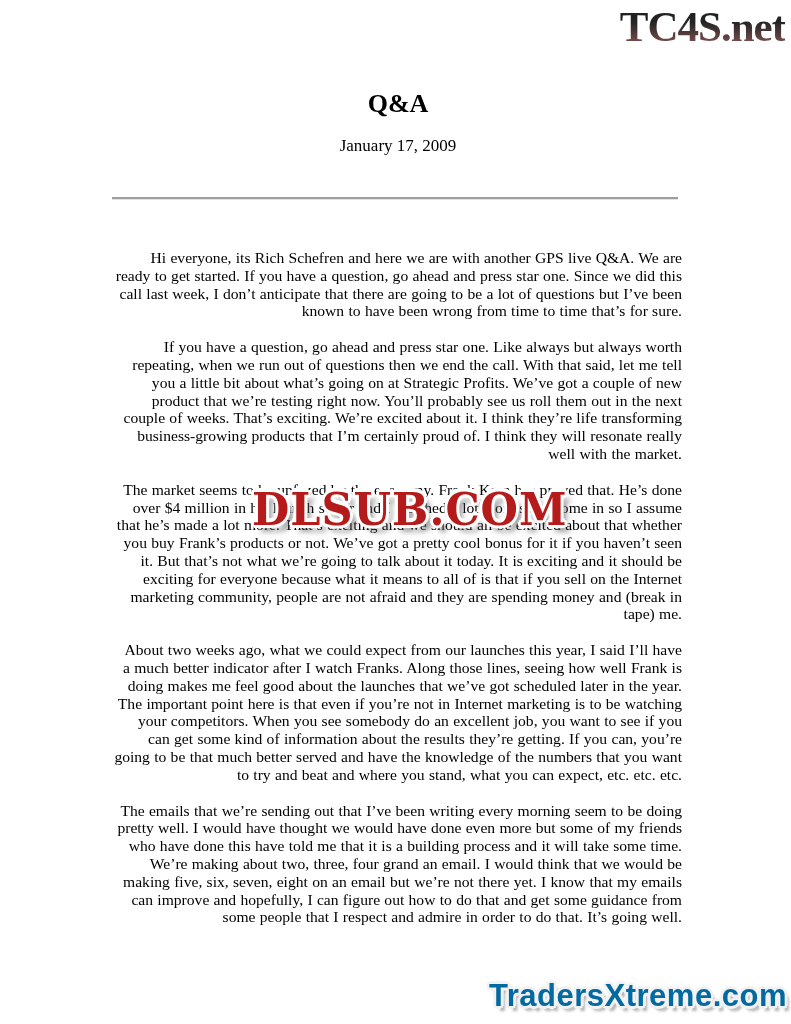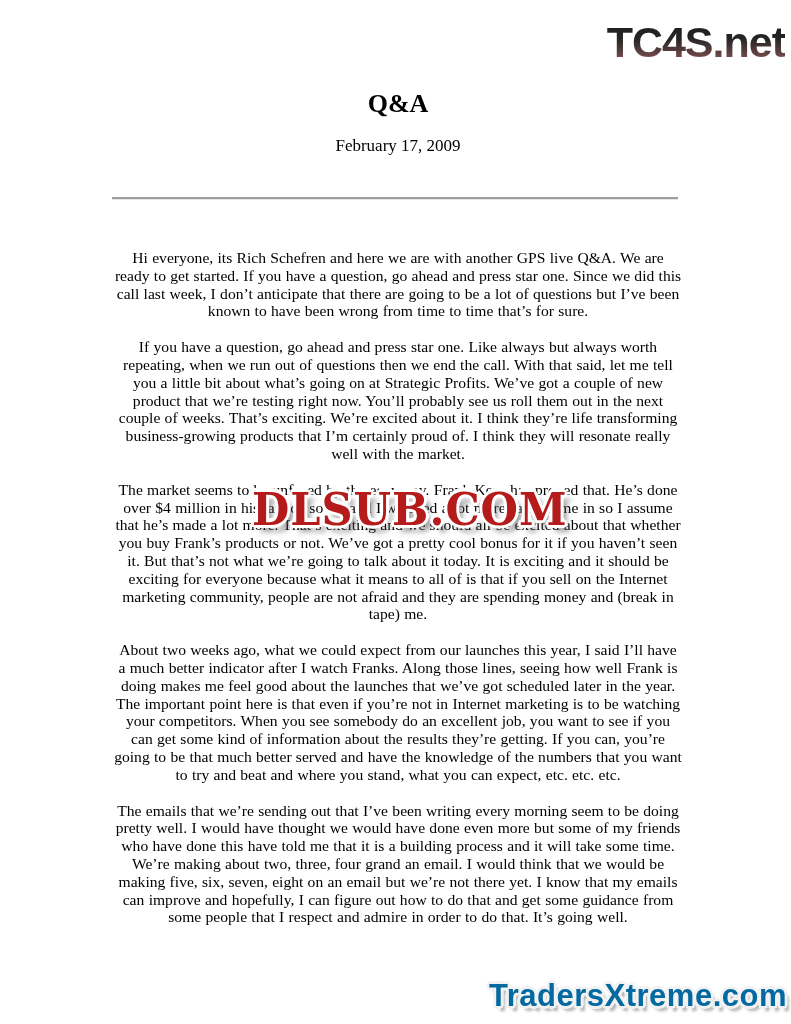--- a/index.html
+++ b/index.html
@@ -9,22 +9,22 @@
     font-family: "Liberation Serif", serif;
     position: relative; overflow: hidden;
   }
   .page {
     position: absolute; inset: 0;
     background: #ffffff;
   }
 
   
   .header-logo {
-    position: absolute; top: 18px; right: 6px;
-    font-family: Liberation Sans, sans-serif;
+    position: absolute; top: 2px; right: 6px;
+    font-family: Liberation Serif, serif;
     font-weight: bold; font-size: 43px; letter-spacing: -1px;
     background: linear-gradient(180deg, #1b1b1b 0%, #252525 42%, #6e4848 78%, #a57e7e 100%);
     -webkit-background-clip: text; background-clip: text;
     color: transparent;
   }
 
   
   .doc {
     position: absolute; left: 114px; top: 85px; width: 568px;
     color: #000000;
@@ -43,21 +43,21 @@
     border: none;
     border-top: 2px solid #9e9e9e;
     border-bottom: 1px solid #e3e3e3;
     margin: 41px 0 0 -2px;
     width: 566px;
   }
   .doc-body { margin-top: 49px; }
   .doc-body p {
     font-size: 15.6px; line-height: 17.8px;
     margin-bottom: 18px;
-    text-align: center;
+    text-align: right;
     word-spacing: 0.4px;
   }
 
   
   .watermark {
     position: absolute; left: 252px; top: 484px;
     font-family: "DejaVu Serif", serif;
     font-weight: bold; font-size: 43px; line-height: 50px;
     letter-spacing: 1px;
     color: #b51b1b;
@@ -90,21 +90,21 @@
 </head>
 <body>
 
 <div class="page">
 
   <div class="header-logo">TC4S.net</div>
 
   <div class="doc">
     <h1 class="doc-title">Q&amp;A</h1>
 
-    <div class="doc-date">February 17, 2009</div>
+    <div class="doc-date">January 17, 2009</div>
 
     <hr class="doc-rule">
 
     <div class="doc-body">
       <p>Hi everyone, its Rich Schefren and here we are with another GPS live Q&amp;A. We are ready to get started. If you have a question, go ahead and press star one. Since we did this call last week, I don’t anticipate that there are going to be a lot of questions but I’ve been known to have been wrong from time to time that’s for sure.</p>
       <p>If you have a question, go ahead and press star one. Like always but always worth repeating, when we run out of questions then we end the call. With that said, let me tell you a little bit about what’s going on at Strategic Profits. We’ve got a couple of new product that we’re testing right now. You’ll probably see us roll them out in the next couple of weeks. That’s exciting. We’re excited about it. I think they’re life transforming business-growing products that I’m certainly proud of. I think they will resonate really well with the market.</p>
       <p>The market seems to be unfazed by the economy. Frank Kern has proved that. He’s done over $4 million in his launch so far and I watched a lot more sales come in so I assume that he’s made a lot more. That’s exciting and we should all be excited about that whether you buy Frank’s products or not. We’ve got a pretty cool bonus for it if you haven’t seen it. But that’s not what we’re going to talk about it today. It is exciting and it should be exciting for everyone because what it means to all of is that if you sell on the Internet marketing community, people are not afraid and they are spending money and (break in tape) me.</p>
       <p>About two weeks ago, what we could expect from our launches this year, I said I’ll have a much better indicator after I watch Franks. Along those lines, seeing how well Frank is doing makes me feel good about the launches that we’ve got scheduled later in the year. The important point here is that even if you’re not in Internet marketing is to be watching your competitors. When you see somebody do an excellent job, you want to see if you can get some kind of information about the results they’re getting. If you can, you’re going to be that much better served and have the knowledge of the numbers that you want to try and beat and where you stand, what you can expect, etc. etc. etc.</p>
       <p>The emails that we’re sending out that I’ve been writing every morning seem to be doing pretty well. I would have thought we would have done even more but some of my friends who have done this have told me that it is a building process and it will take some time. We’re making about two, three, four grand an email. I would think that we would be making five, six, seven, eight on an email but we’re not there yet. I know that my emails can improve and hopefully, I can figure out how to do that and get some guidance from some people that I respect and admire in order to do that. It’s going well.</p>
     </div>

